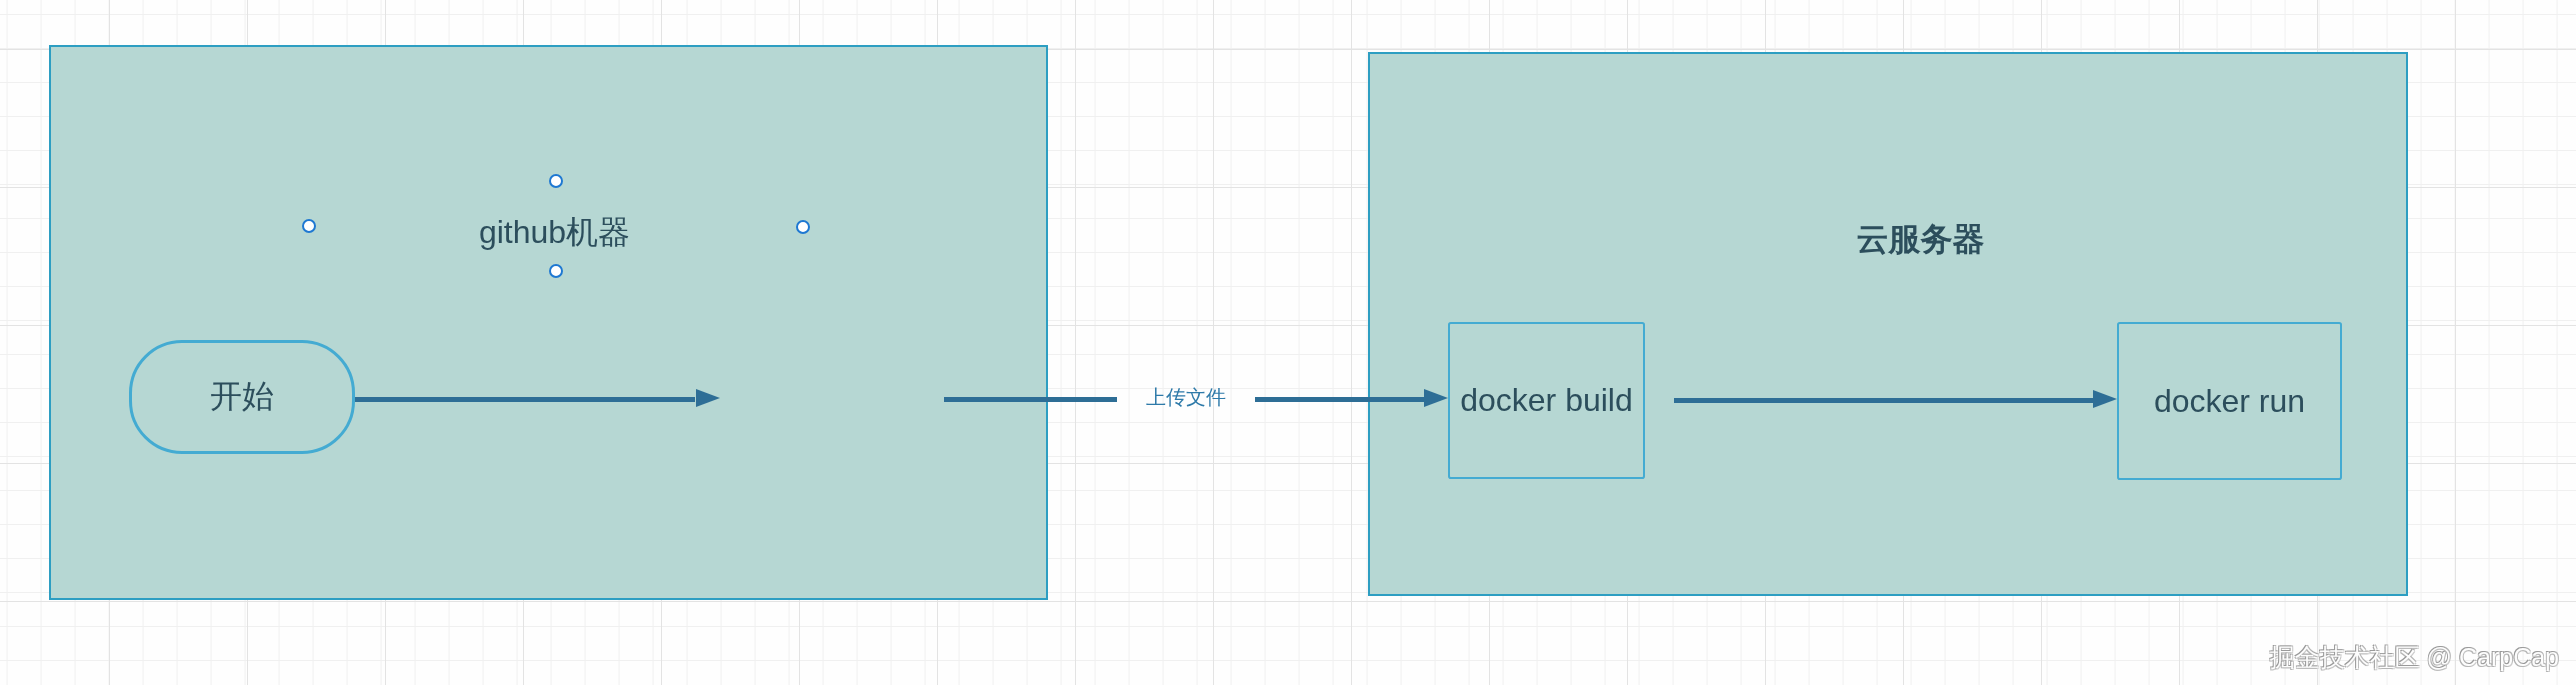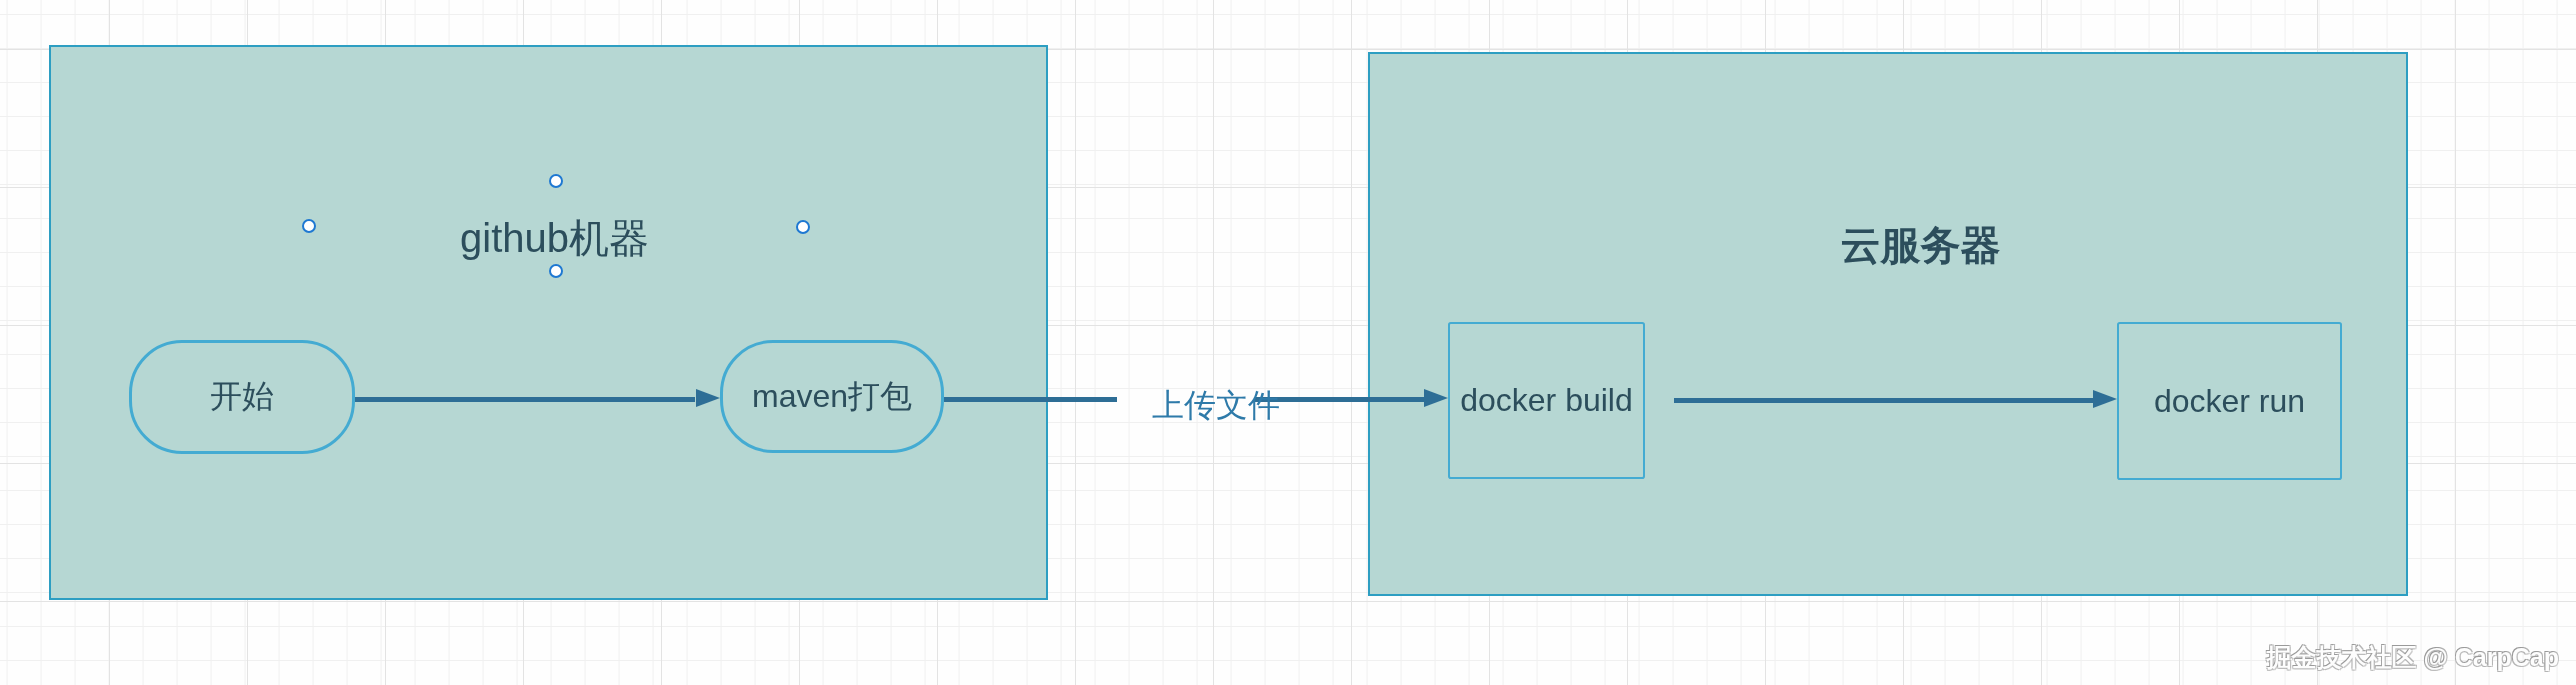--- a/index.html
+++ b/index.html
@@ -33,21 +33,21 @@
     background-position:109px 0,0 49px,6.6px 0,0 14px;
   }
   .container-box{
     position:absolute;
     background:var(--container-fill);
     border:2.8px solid var(--container-border);
     box-sizing:border-box;
   }
   .container-title{
     position:absolute;width:281px;text-align:center;
-    font-size:40px;color:var(--node-text);
+    font-size:32px;color:var(--node-text);
     white-space:nowrap;
   }
   .node{
     position:absolute;box-sizing:border-box;
     background:var(--container-fill);
     display:flex;align-items:center;justify-content:center;
     font-size:32px;color:var(--node-text);
     white-space:nowrap;
   }
   .node.rounded{border:3.8px solid var(--node-border);border-radius:53px;}
@@ -55,32 +55,32 @@
   .edge-line{
     position:absolute;height:4.7px;background:var(--arrow);
   }
   .arrowhead{
     position:absolute;width:0;height:0;
     border-top:9.4px solid transparent;
     border-bottom:9.4px solid transparent;
     border-left:24.4px solid var(--arrow);
   }
   .edge-label{
-    position:absolute;width:188px;text-align:right;
-    font-size:32px;color:var(--edge-label);white-space:nowrap;
+    position:absolute;width:188px;text-align:center;
+    font-size:20px;color:var(--edge-label);white-space:nowrap;
   }
   .handle{
     position:absolute;width:14px;height:14px;border-radius:50%;
     background:var(--handle-fill);
     border:2.8px solid var(--handle-border);
     box-sizing:border-box;
   }
   .watermark{
     position:absolute;right:17px;bottom:11.3px;
-    font-size:25px;font-weight:bold;color:var(--watermark);
+    font-size:25px;font-weight:normal;color:var(--watermark);
     text-shadow:-0.9px -0.9px 0 #9a9a9a, 0.9px -0.9px 0 #b5b5b5,
                 -0.9px 0.9px 0 #b5b5b5, 0.9px 0.9px 0 #cccccc;
     white-space:nowrap;
   }
 </style>
 </head>
 <body>
 
 <div class="canvas">
 
@@ -92,23 +92,20 @@
   <div class="container-title" style="left:1780px;top:218px;font-weight:bold;">云服务器</div>
 
   <div class="handle" style="left:549px;top:174px;"></div>
   <div class="handle" style="left:796px;top:220px;"></div>
   <div class="handle" style="left:549px;top:264px;"></div>
   <div class="handle" style="left:302px;top:219px;"></div>
 
   <div class="node rounded" style="left:129px;top:340px;width:226px;height:114px;">
     <span>开始</span>
   </div>
-  <div class="node rounded" style="left:720px;top:340px;width:224px;height:113px;">
-    <span>maven打包</span>
-  </div>
   <div class="node rect" style="left:1448px;top:322px;width:197px;height:157px;">
     <span>docker build</span>
   </div>
   <div class="node rect" style="left:2117px;top:322px;width:225px;height:158px;">
     <span>docker run</span>
   </div>
 
   <div class="edge-line" style="left:355px;top:397px;width:340px;"></div>
   <div class="arrowhead" style="left:696px;top:389px;"></div>
 

